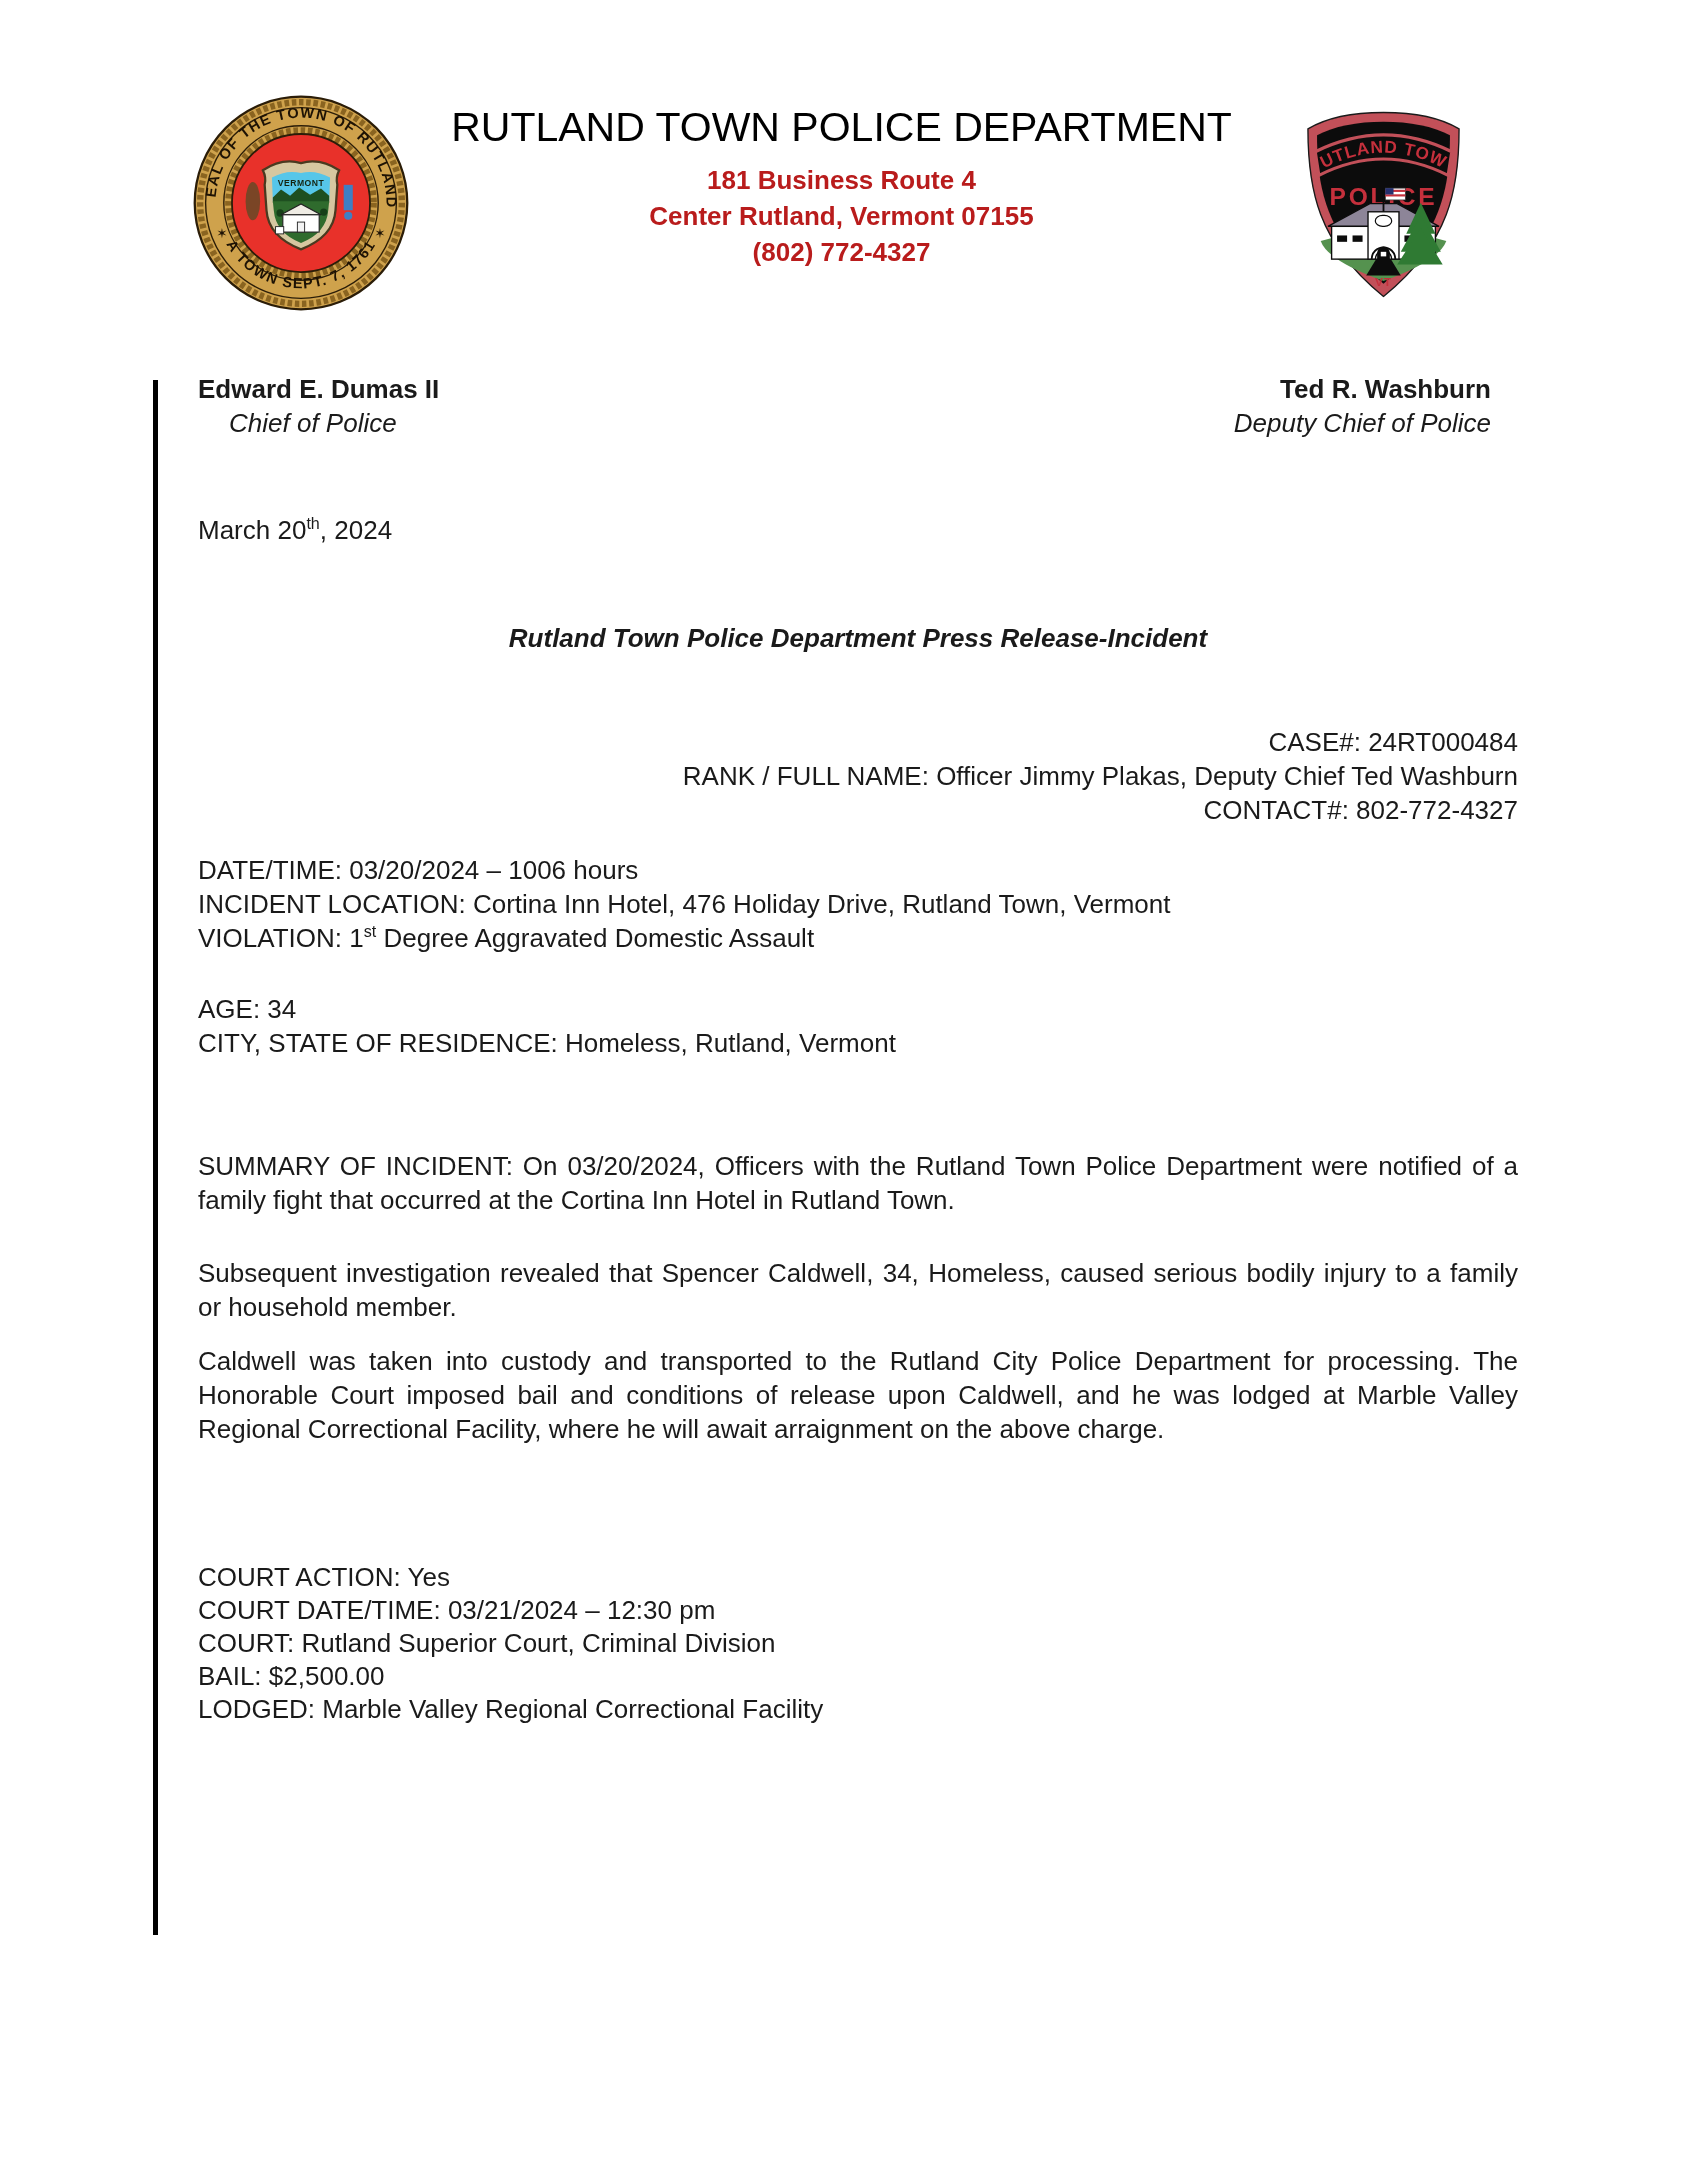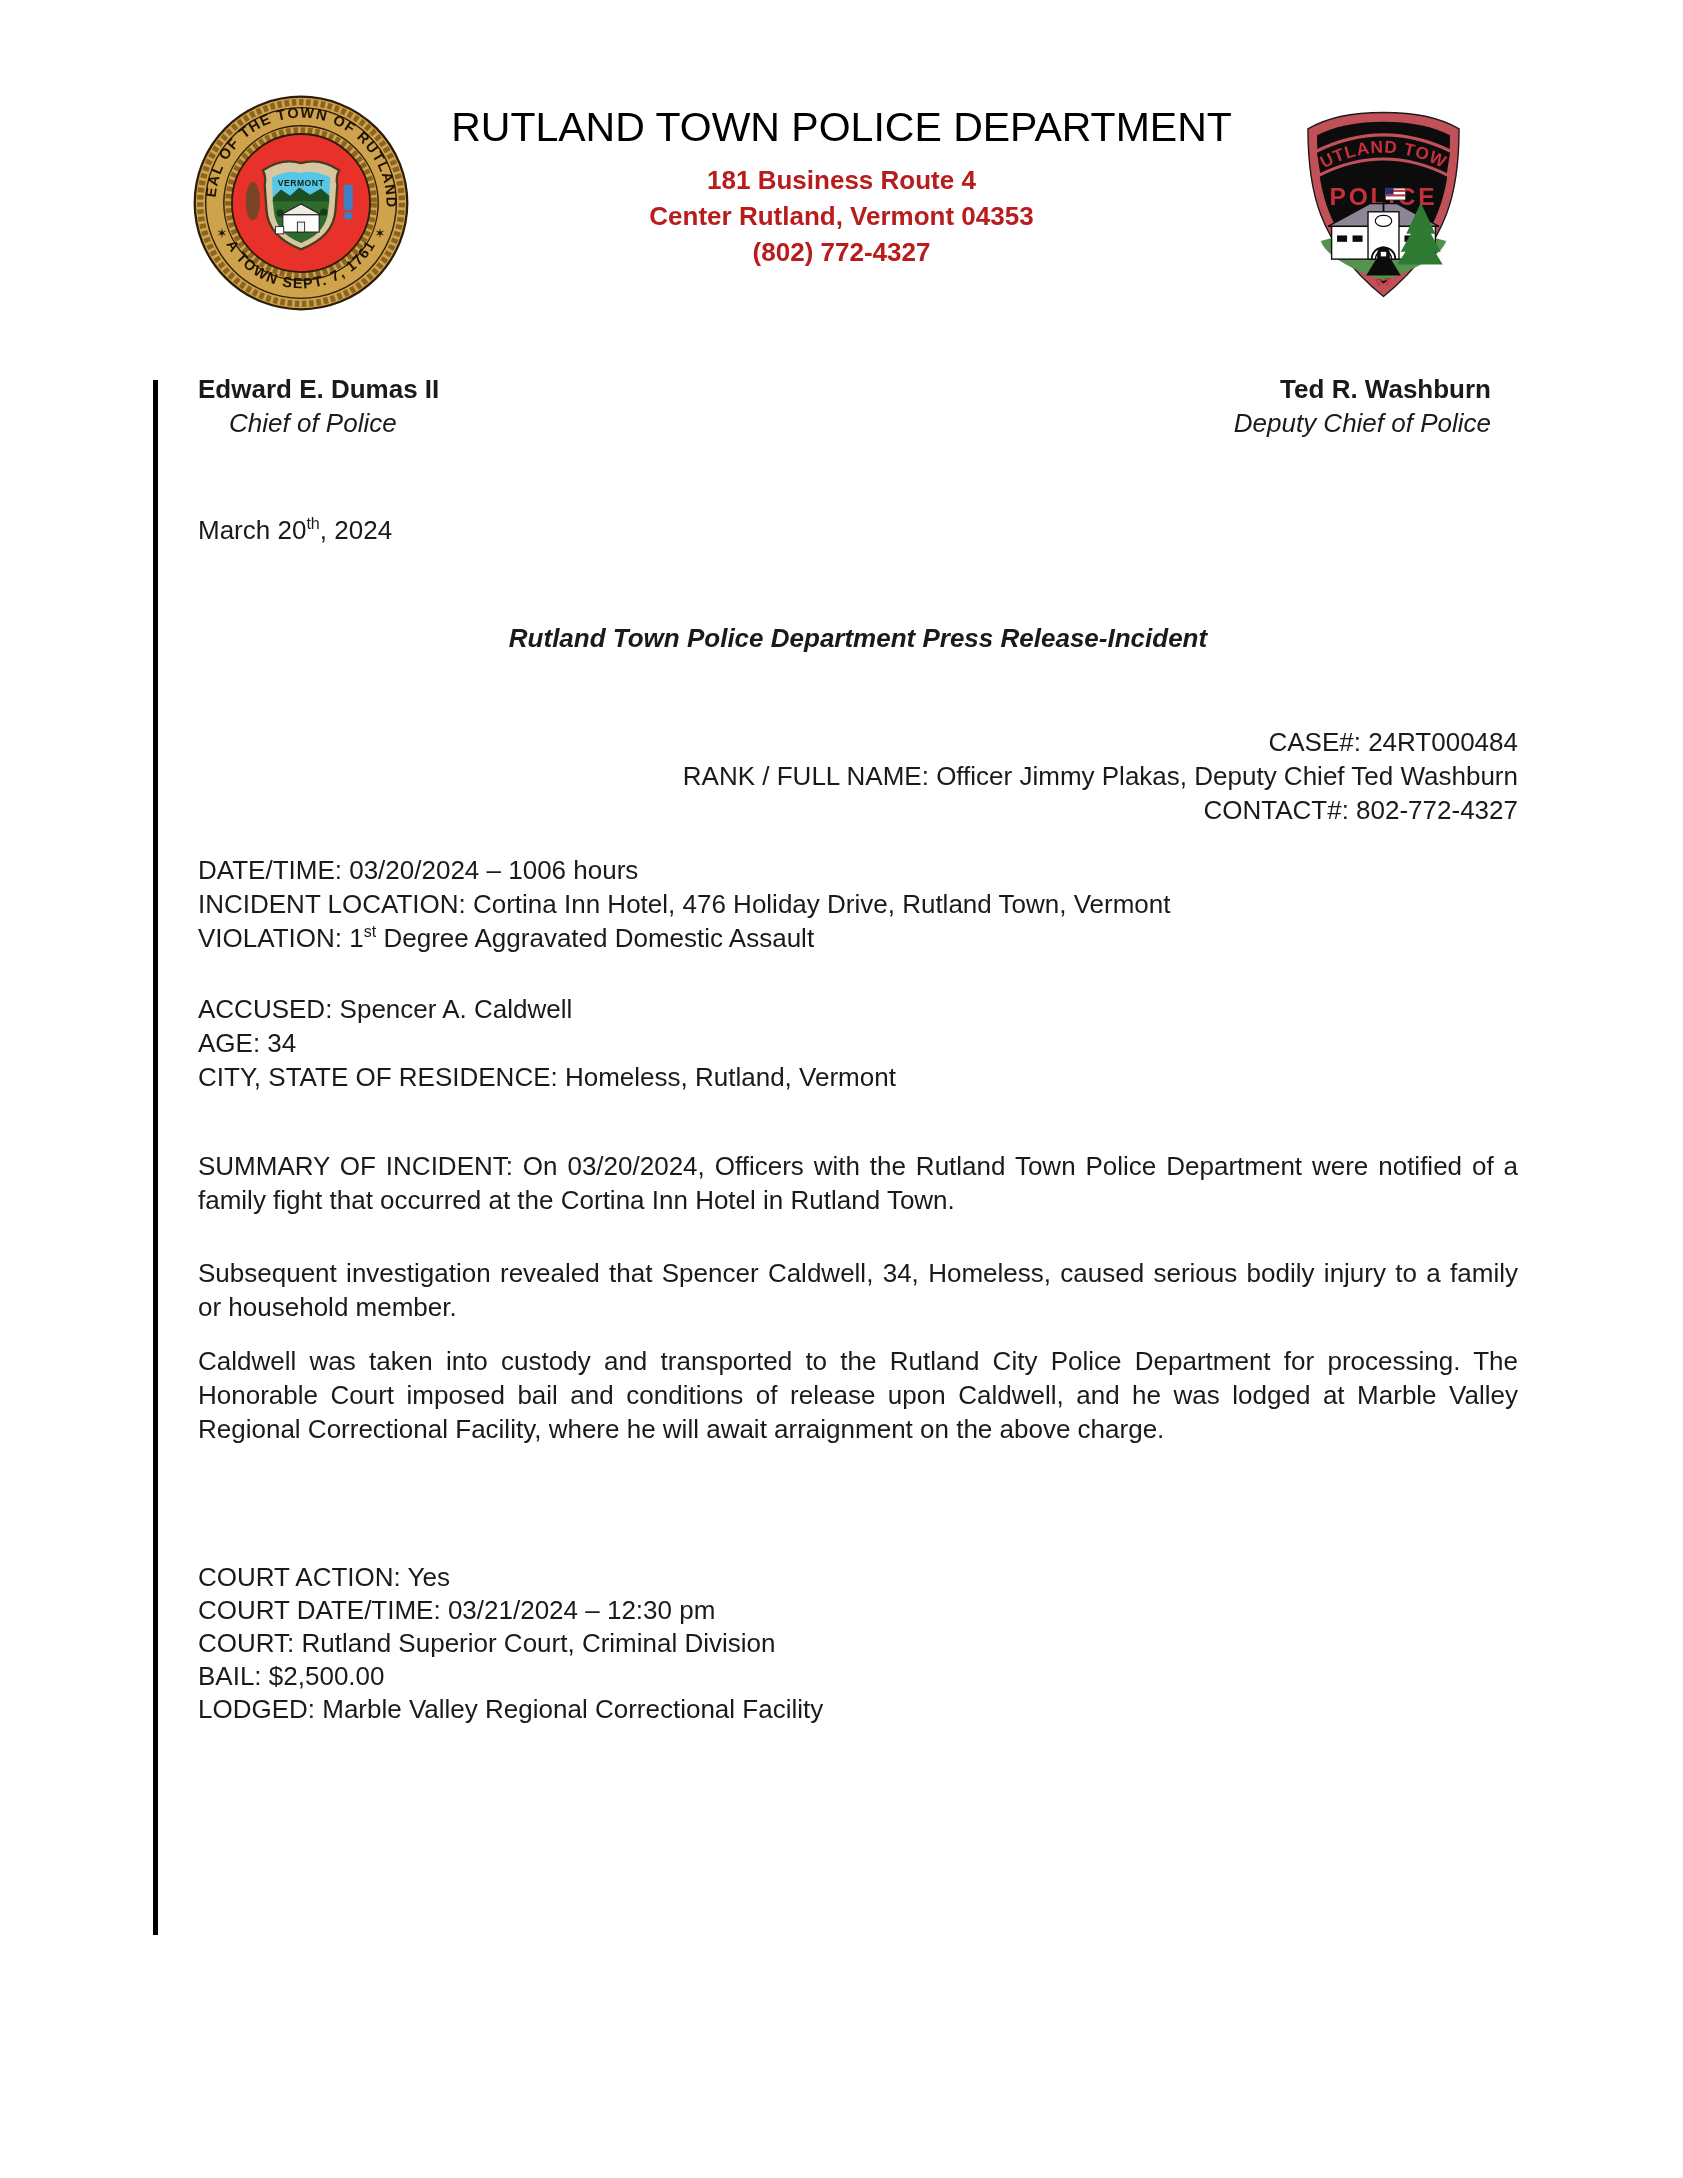--- a/index.html
+++ b/index.html
@@ -117,21 +117,21 @@
       <polygon points="98,133 120,121 142,133" fill="#efece4" stroke="#222" stroke-width="1.2"></polygon>
       <rect x="100" y="133" width="40" height="19" fill="#ffffff" stroke="#222" stroke-width="1.2"></rect>
       <rect x="116" y="141" width="8" height="11" fill="#f3f3f3" stroke="#222" stroke-width="1"></rect>
       <rect x="92" y="146" width="9" height="8" fill="#ffffff" stroke="#222" stroke-width="1"></rect>
     </svg>
   </div>
 
   <div class="header-center">
     <h1 class="dept-title">RUTLAND TOWN POLICE DEPARTMENT</h1>
     <div class="addr-line first">181 Business Route 4</div>
-    <div class="addr-line">Center Rutland, Vermont 04353</div>
+    <div class="addr-line">Center Rutland, Vermont 07155</div>
     <div class="addr-line">(802) 772-4327</div>
   </div>
 
   <div class="patch-wrap">
     <svg width="173" height="193" viewBox="0 0 190 212">
       <defs>
         <path id="patch-arc" d="M 27,68 Q 95,30 163,68" fill="none"></path>
       </defs>
 
       <path d="M 95,5 C 62,5 32,11 12,23 C 12,88 22,148 95,207 C 168,148 178,88 178,23 C 158,11 128,5 95,5 Z" stroke="#1a1a1a" stroke-width="1.5" fill="#c25059"></path>
@@ -199,21 +199,20 @@
     <div class="info-line">CONTACT#: 802-772-4327</div>
   </div>
 
   <div class="info-block incident-block">
     <div class="info-line">DATE/TIME: 03/20/2024 – 1006 hours</div>
     <div class="info-line">INCIDENT LOCATION: Cortina Inn Hotel, 476 Holiday Drive, Rutland Town, Vermont</div>
     <div class="info-line"><span>VIOLATION: 1</span><sup>st</sup><span> Degree Aggravated Domestic Assault</span></div>
   </div>
 
   <div class="info-block accused-block">
-    <div class="info-line">ACCUSED: Spencer A. Caldwell</div>
     <div class="info-line">AGE: 34</div>
     <div class="info-line">CITY, STATE OF RESIDENCE: Homeless, Rutland, Vermont</div>
   </div>
 
   <p class="para para-summary">SUMMARY OF INCIDENT: On 03/20/2024, Officers with the Rutland Town Police Department were notified of a family fight that occurred at the Cortina Inn Hotel in Rutland Town.</p>
   <p class="para para-investigation">Subsequent investigation revealed that Spencer Caldwell, 34, Homeless, caused serious bodily injury to a family or household member.</p>
   <p class="para para-custody">Caldwell was taken into custody and transported to the Rutland City Police Department for processing. The Honorable Court imposed bail and conditions of release upon Caldwell, and he was lodged at Marble Valley Regional Correctional Facility, where he will await arraignment on the above charge.</p>
 
   <div class="info-block court-block">
     <div class="info-line">COURT ACTION: Yes</div>

